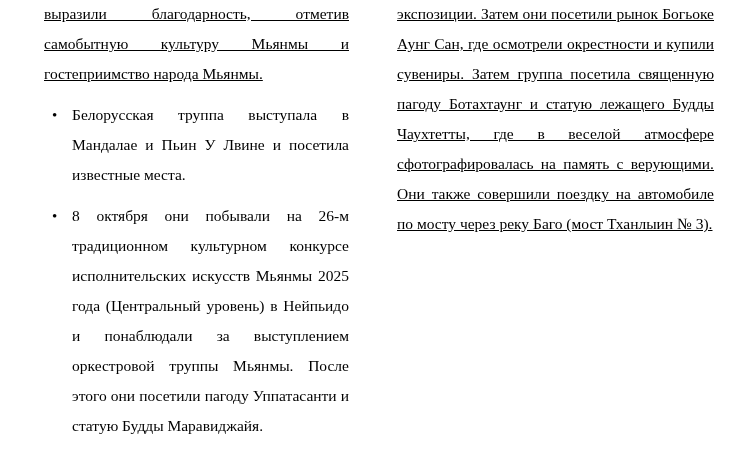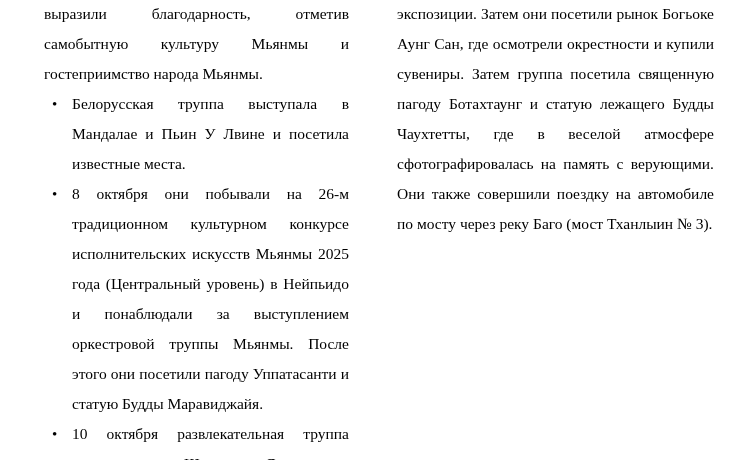--- a/index.html
+++ b/index.html
@@ -52,35 +52,36 @@
     text-indent: 26px;
   }
   
   .bullets {
     list-style: none;
     margin: 0;
     padding: 0;
   }
   .bullets li {
     position: relative;
-    margin: 0 0 0 0;
+    margin: 11px 0 0 0;
     padding-left: 28px;
     text-align: justify;
   }
   .bullets li::before {
     content: "\2022";
     position: absolute;
     left: 8px;
     top: 0;
     font-size: 15px;
     line-height: 30px;
   }
   
   .clip-top {
     margin-top: -1px;
+    text-decoration: underline;
   }
   .para:last-child, .bullets li:last-child {
     margin-bottom: 0;
   }
 </style>
 </head>
 <body>
 
 <div class="page">
   <div class="columns">

